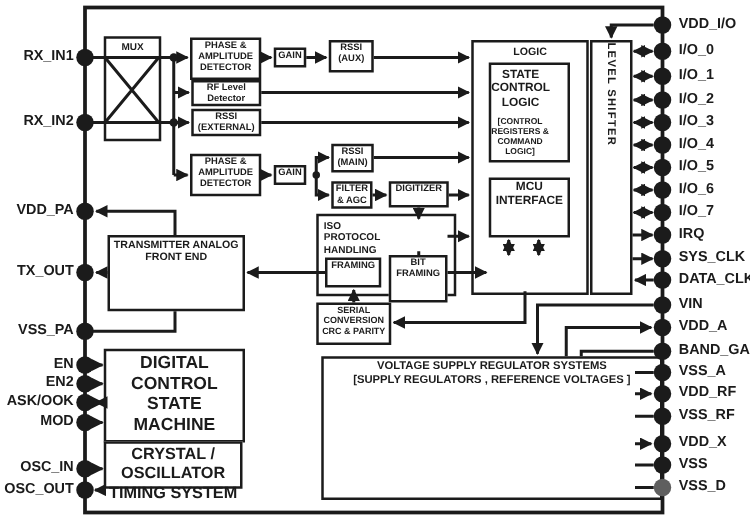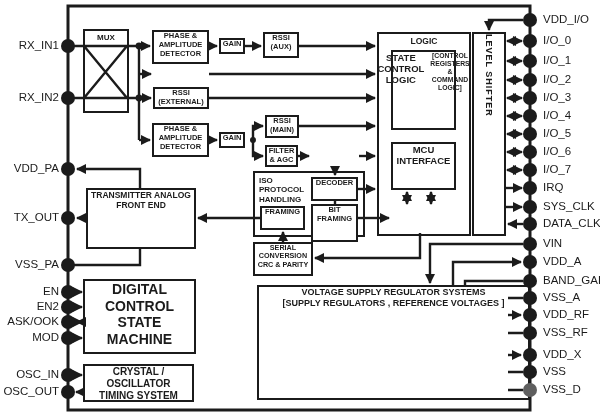--- a/index.html
+++ b/index.html
@@ -4,21 +4,21 @@
 <style>
   html,body{margin:0;padding:0;background:#ffffff;}
   #stage{position:relative;width:600px;height:416px;background:#ffffff;overflow:hidden;
          font-family:"Liberation Sans",sans-serif;color:#1b1b1b;}
   .box{position:absolute;box-sizing:border-box;border:2px solid #1b1b1b;background:#ffffff;
        display:flex;align-items:flex-start;justify-content:center;text-align:center;
        font-weight:bold;white-space:pre-line;line-height:1.18;z-index:2;}
   .box span{white-space:pre-line;}
   .top-label{align-items:flex-start;padding-top:2px;}
   .tl-left{align-items:flex-start;justify-content:flex-start;text-align:left;padding:3px 0 0 4px;}
-  .plab{position:absolute;font-weight:normal;font-size:11.5px;line-height:13px;white-space:nowrap;z-index:6;}
+  .plab{position:absolute;font-weight:bold;font-size:11.5px;line-height:13px;white-space:nowrap;z-index:6;}
   .pl{right:541px;text-align:left;}
   .pr{left:543px;}
   .vtext{writing-mode:vertical-rl;letter-spacing:1px;font-size:9px;font-weight:bold;}
   #wm{position:absolute;left:393px;top:384px;font-size:20px;font-weight:bold;letter-spacing:1px;
       color:rgba(152,193,122,0.85);z-index:9;white-space:nowrap;}
   svg{position:absolute;left:0;top:0;z-index:5;pointer-events:none;}
   .lbl-logic{position:absolute;left:377px;top:36px;width:94px;text-align:center;
              font-size:8.5px;font-weight:bold;z-index:3;}
   .sub{font-weight:bold;}
 </style>
@@ -31,56 +31,58 @@
 
   <div class="box" style="left:152px;top:30px;width:57px;height:34px;font-size:7.5px"><span>PHASE &amp;
 AMPLITUDE
 DETECTOR</span></div>
 
   <div class="box" style="left:219px;top:38px;width:26px;height:16px;font-size:7.5px"><span>GAIN</span></div>
 
   <div class="box" style="left:263px;top:32px;width:36px;height:26px;font-size:7.5px"><span>RSSI
 (AUX)</span></div>
 
+  <div class="box" style="left:153px;top:64px;width:56px;height:21px;font-size:7.5px"><span>RF Level
+Detector</span></div>
 
   <div class="box" style="left:153px;top:87px;width:56px;height:22px;font-size:7.5px"><span>RSSI
 (EXTERNAL)</span></div>
 
   <div class="box" style="left:152px;top:123px;width:57px;height:34px;font-size:7.5px"><span>PHASE &amp;
 AMPLITUDE
 DETECTOR</span></div>
 
   <div class="box" style="left:219px;top:132px;width:26px;height:16px;font-size:7.5px"><span>GAIN</span></div>
 
   <div class="box" style="left:265px;top:115px;width:34px;height:23px;font-size:7.5px"><span>RSSI
 (MAIN)</span></div>
 
   <div class="box" style="left:265px;top:145px;width:33px;height:22px;font-size:7.5px"><span>FILTER
 &amp; AGC</span></div>
 
+  <div class="box" style="left:311px;top:145px;width:48px;height:21px;font-size:7.5px"><span>DIGITIZER</span></div>
 
   <div class="box tl-left" style="left:253px;top:171px;width:112px;height:66px;font-size:8px"><span>ISO
 PROTOCOL
 HANDLING</span></div>
 
-  <div class="box" style="left:311px;top:177px;width:47px;height:24px;font-size:7.5px"><span>DECODER</span></div>
 
   <div class="box" style="left:311px;top:204px;width:47px;height:38px;font-size:7.5px"><span>BIT
 FRAMING</span></div>
 
   <div class="box" style="left:260px;top:206px;width:45px;height:24px;font-size:7.5px"><span>FRAMING</span></div>
 
   <div class="box" style="left:253px;top:242px;width:60px;height:34px;font-size:7.2px"><span>SERIAL
 CONVERSION
 CRC &amp; PARITY</span></div>
 
   <div class="box" style="left:377px;top:32px;width:94px;height:204px"></div>
   <div class="lbl-logic">LOGIC</div>
 
-  <div class="box" style="left:391px;top:50px;width:65px;height:80px;flex-direction:row;font-size:9.5px;gap:6px">
+  <div class="box" style="left:391px;top:50px;width:65px;height:80px;flex-direction:column;font-size:9.5px;gap:6px">
     <span>STATE
 CONTROL
 LOGIC</span>
     <span class="sub" style="font-size:6.8px">[CONTROL
 REGISTERS &amp;
 COMMAND
 LOGIC]</span>
   </div>
 
   <div class="box" style="left:391px;top:142px;width:65px;height:48px;font-size:9.5px"><span>MCU
@@ -88,21 +90,21 @@
 
 
   <div class="box" style="left:472px;top:32px;width:34px;height:204px"><span class="vtext">LEVEL SHIFTER</span></div>
 
   <div class="box" style="left:86px;top:188px;width:110px;height:61px;font-size:8.5px"><span>TRANSMITTER ANALOG
 FRONT END</span></div>
 
   <div class="box" style="left:83px;top:279px;width:113px;height:75px;font-size:14px"><span>DIGITAL CONTROL
 STATE MACHINE</span></div>
 
-  <div class="box" style="left:83px;top:364px;width:111px;height:38px;font-size:10px"><span>CRYSTAL / OSCILLATOR
+  <div class="box" style="left:83px;top:353px;width:111px;height:38px;font-size:13px"><span>CRYSTAL / OSCILLATOR
 TIMING SYSTEM</span></div>
 
   <div class="box" style="left:257px;top:285px;width:273px;height:115px;font-size:9px"><span>VOLTAGE SUPPLY REGULATOR SYSTEMS
 [SUPPLY REGULATORS , REFERENCE VOLTAGES ]</span></div>
 
   <div class="plab pl" style="top:39px">RX_IN1</div>
   <div class="plab pl" style="top:91px">RX_IN2</div>
   <div class="plab pl" style="top:162px">VDD_PA</div>
   <div class="plab pl" style="top:211px">TX_OUT</div>
   <div class="plab pl" style="top:258px">VSS_PA</div>

